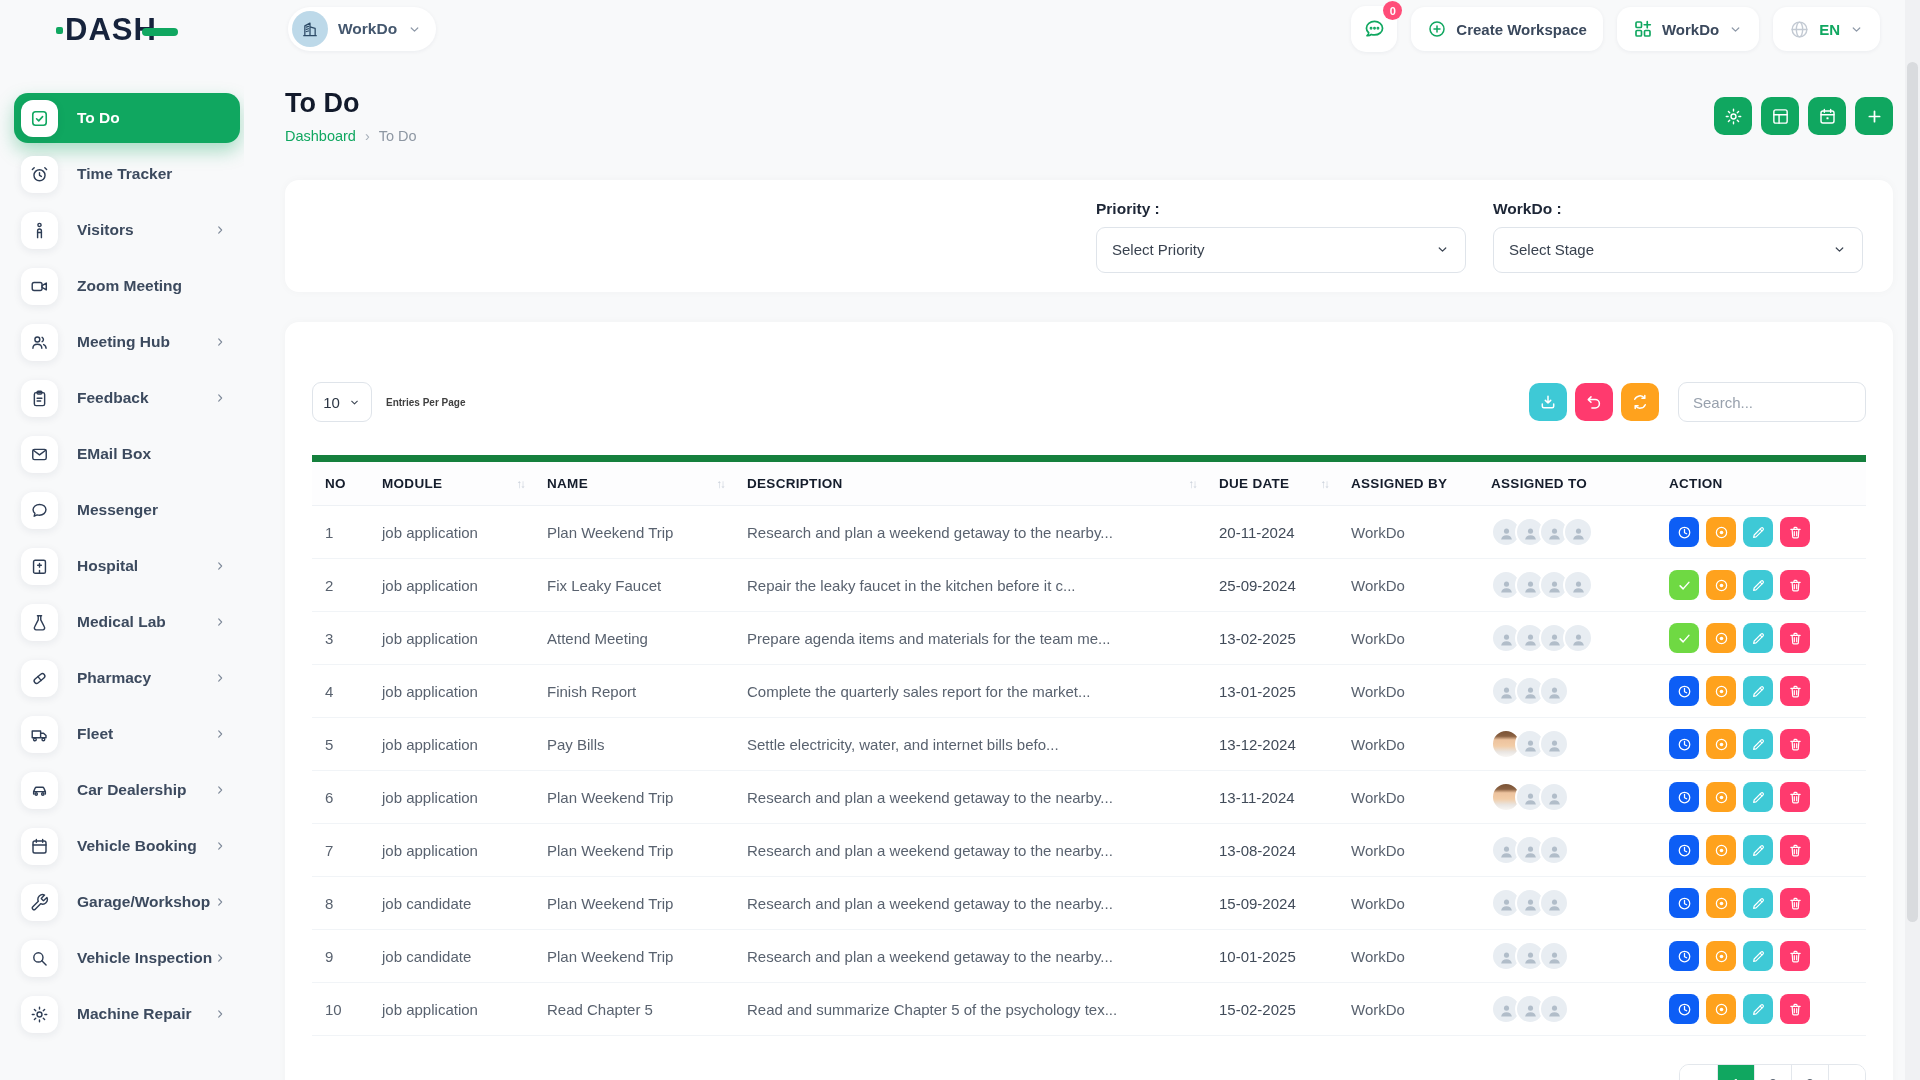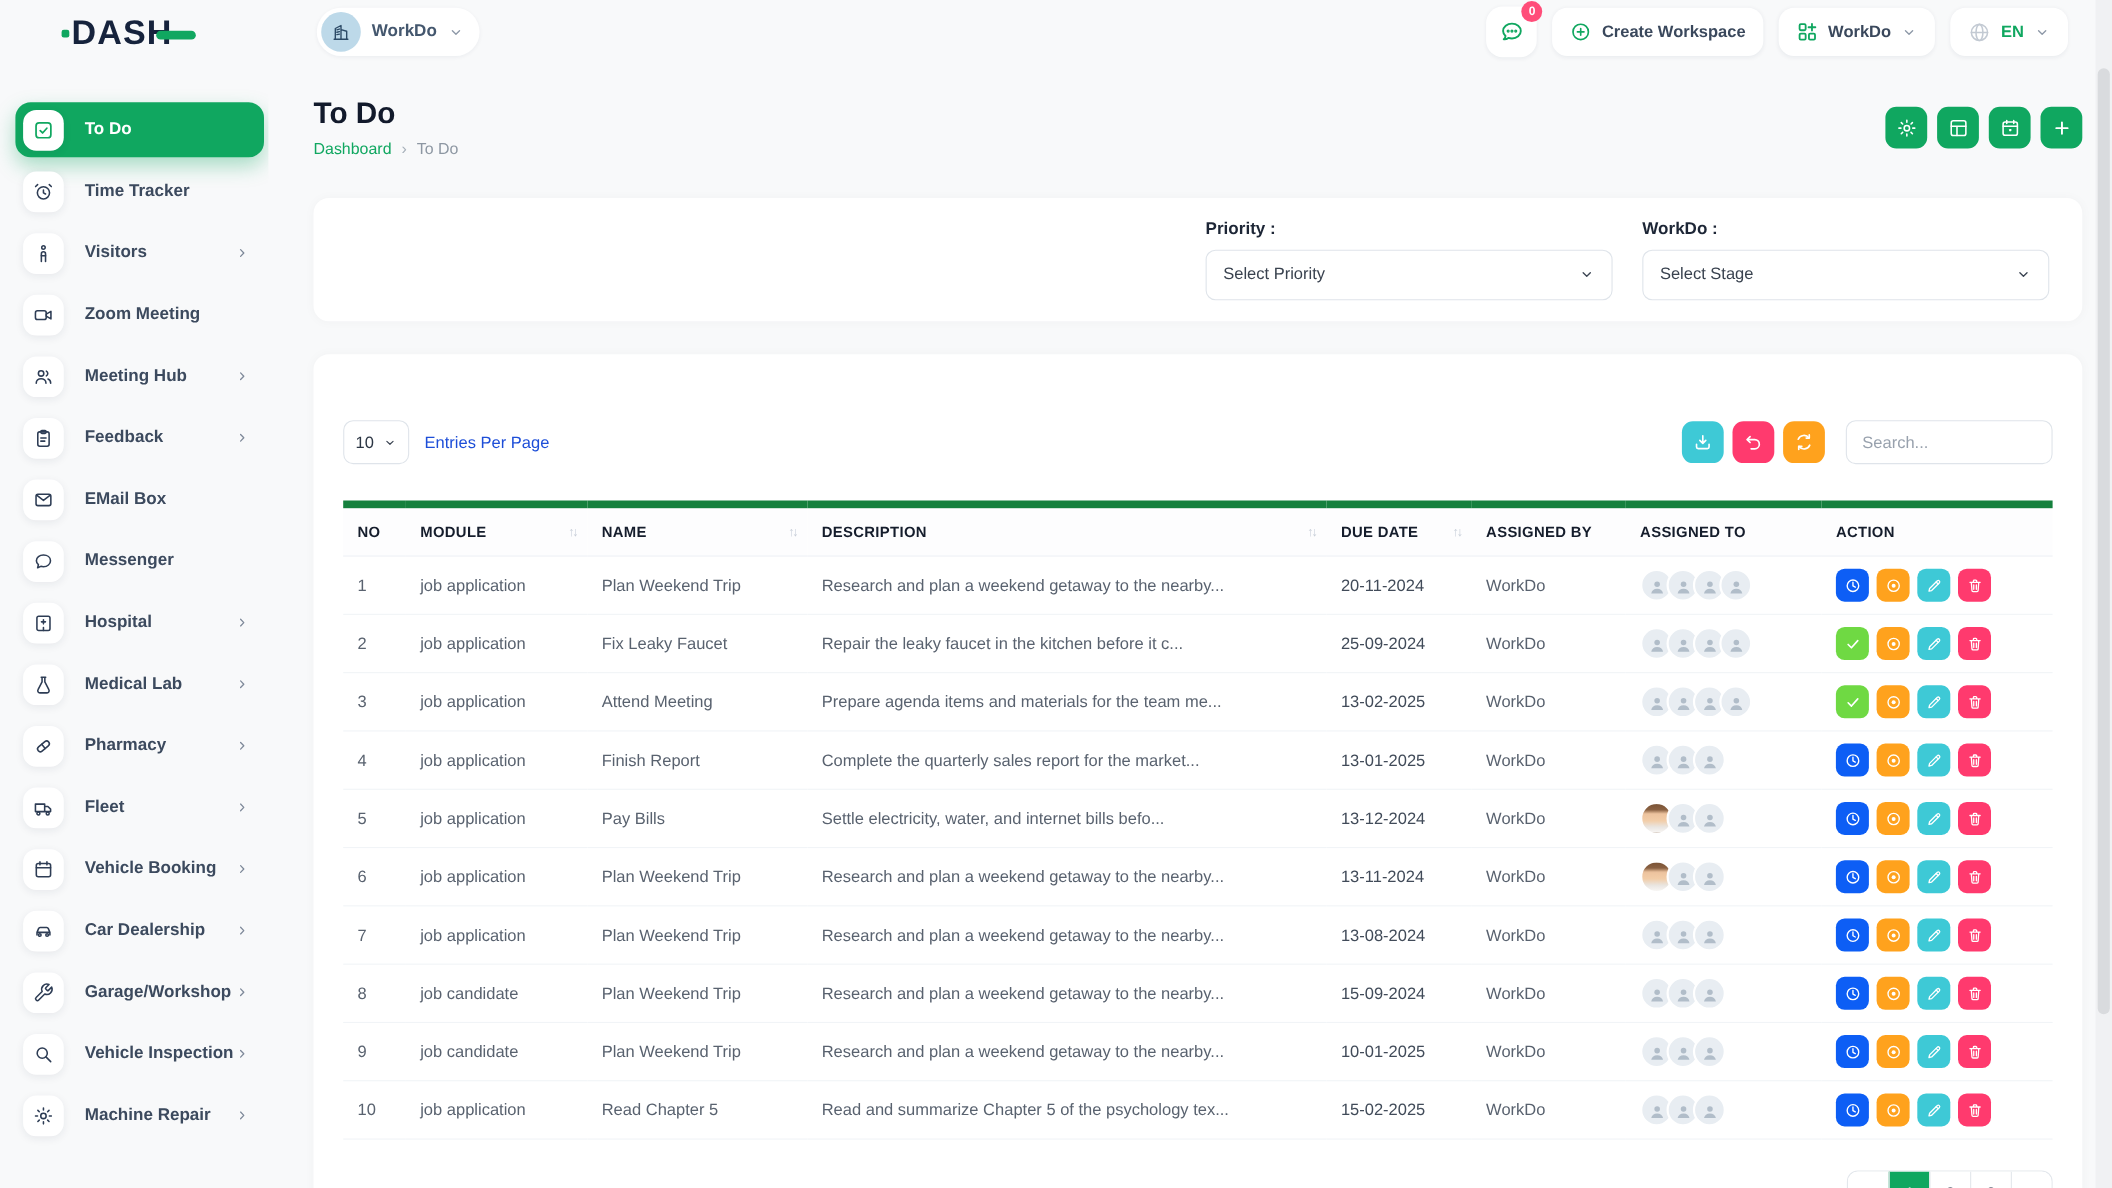--- a/index.html
+++ b/index.html
@@ -72,21 +72,21 @@
   .flabel{font-size:15.5px;font-weight:600;color:#1d2636;margin-bottom:9px;}
   .fselect{height:46px;border:1.5px solid #dfe4ea;border-radius:9px;display:flex;align-items:center;
     justify-content:space-between;padding:0 15px;font-size:15px;color:#39424f;cursor:pointer;background:#fff;}
 
   .table-card{margin-top:30px;padding:60px 27px 0;height:810px;}
   .controls{display:flex;align-items:center;justify-content:space-between;}
   .controls .left{display:flex;align-items:center;}
   .entries-select{width:60px;height:40px;border:1.5px solid #dfe4ea;border-radius:9px;display:flex;
     align-items:center;justify-content:center;gap:8px;font-size:15px;color:#2c3644;cursor:pointer;}
   .entries-select .chev svg{width:13px;height:13px;}
-  .entries-label{margin-left:14px;font-size:15px;color:#1d4ed8;}
+  .entries-label{margin-left:14px;font-size:10px;color:#404040;font-weight:bold;}
   .controls .right{display:flex;align-items:center;}
   .cbtns{display:flex;gap:8px;}
   .cbtn{width:38px;height:38px;border-radius:10px;color:#fff;display:flex;align-items:center;justify-content:center;}
   .cbtn svg{width:18px;height:18px;}
   .search{width:188px;height:40px;border:1.5px solid #dfe4ea;border-radius:9px;margin-left:19px;
     padding:0 14px;font-size:15px;color:#333;outline:none;font-family:inherit;background:#fff;}
   .search::placeholder{color:#98a1ad;}
 
   table{width:100%;border-collapse:collapse;margin-top:33px;table-layout:fixed;}
   thead tr{background:#fdfdfe;}
@@ -377,43 +377,43 @@
     <span class="sb-chev i">
           <svg viewBox="0 0 24 24" fill="none" stroke="currentColor" stroke-width="2" stroke-linecap="round" stroke-linejoin="round">
             <path d="M9.8 6.8l5 5.2-5 5.2"></path>
           </svg>
         </span>
   </div>
       <div class="sb-item">
     <span class="sb-ico">
           <span class="i sb-glyph">
             <svg viewBox="0 0 24 24" fill="none" stroke="currentColor" stroke-width="1.8" stroke-linecap="round" stroke-linejoin="round">
-              <rect x="3.8" y="5" width="16.4" height="15.3" rx="2.3"></rect>
-              <path d="M8 3.2v3.4M16 3.2v3.4M3.8 10h16.4"></path>
-            </svg>
-          </span>
-        </span>
-    <span class="sb-label">Vehicle Booking</span>
+              <path d="M4.6 16.4v-3l1.8-4.3a2 2 0 011.8-1.2h7.6a2 2 0 011.8 1.2l1.8 4.3v3M4.6 13.4h14.8"></path>
+              <circle cx="7.8" cy="16.4" r="1.5"></circle>
+              <circle cx="16.2" cy="16.4" r="1.5"></circle>
+            </svg>
+          </span>
+        </span>
+    <span class="sb-label">Car Dealership</span>
     <span class="sb-chev i">
           <svg viewBox="0 0 24 24" fill="none" stroke="currentColor" stroke-width="2" stroke-linecap="round" stroke-linejoin="round">
             <path d="M9.8 6.8l5 5.2-5 5.2"></path>
           </svg>
         </span>
   </div>
       <div class="sb-item">
     <span class="sb-ico">
           <span class="i sb-glyph">
             <svg viewBox="0 0 24 24" fill="none" stroke="currentColor" stroke-width="1.8" stroke-linecap="round" stroke-linejoin="round">
-              <path d="M4.6 16.4v-3l1.8-4.3a2 2 0 011.8-1.2h7.6a2 2 0 011.8 1.2l1.8 4.3v3M4.6 13.4h14.8"></path>
-              <circle cx="7.8" cy="16.4" r="1.5"></circle>
-              <circle cx="16.2" cy="16.4" r="1.5"></circle>
-            </svg>
-          </span>
-        </span>
-    <span class="sb-label">Car Dealership</span>
+              <rect x="3.8" y="5" width="16.4" height="15.3" rx="2.3"></rect>
+              <path d="M8 3.2v3.4M16 3.2v3.4M3.8 10h16.4"></path>
+            </svg>
+          </span>
+        </span>
+    <span class="sb-label">Vehicle Booking</span>
     <span class="sb-chev i">
           <svg viewBox="0 0 24 24" fill="none" stroke="currentColor" stroke-width="2" stroke-linecap="round" stroke-linejoin="round">
             <path d="M9.8 6.8l5 5.2-5 5.2"></path>
           </svg>
         </span>
   </div>
       <div class="sb-item">
     <span class="sb-ico">
           <span class="i sb-glyph">
             <svg viewBox="0 0 24 24" fill="none" stroke="currentColor" stroke-width="1.8" stroke-linecap="round" stroke-linejoin="round">

